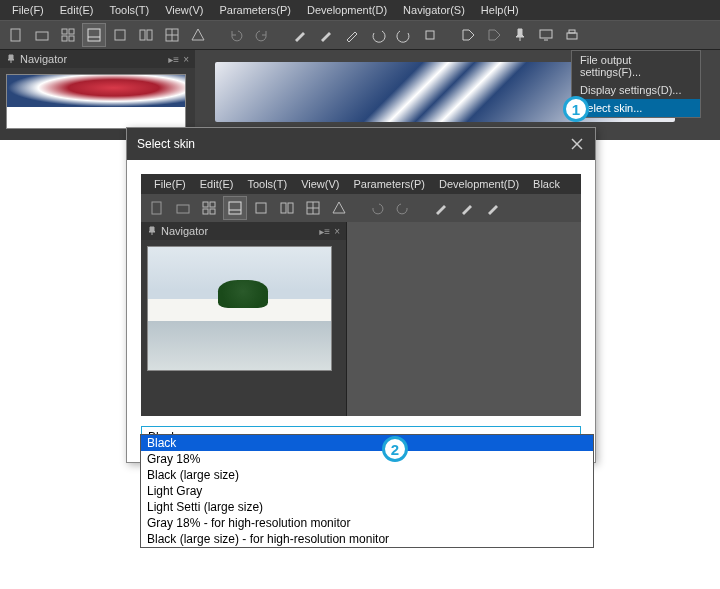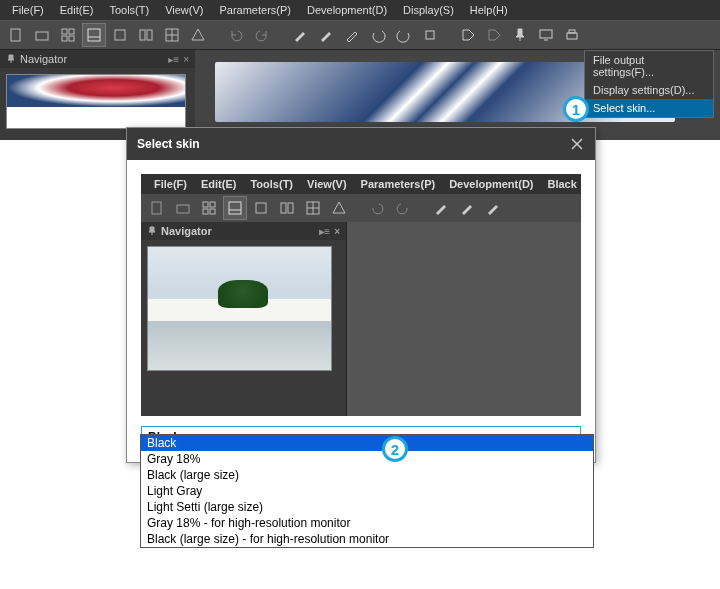--- a/index.html
+++ b/index.html
@@ -19,31 +19,31 @@
 .nav-header { background: #323232; color: #ccc; font-size: 11px; padding: 3px 6px; display:flex; align-items:center; justify-content:space-between;}
 .nav-pin { width:10px; height:10px; fill:#aaa; margin-right:4px;}
 .nav-header-right { display:flex; gap:4px; font-size:10px; color:#999;}
 .nav-thumb-wrap { padding:6px; }
 .nav-thumb { width: 180px; height: 55px; border:1px solid #888; background:#fff; position:relative; overflow:hidden;}
 .nav-thumb .t-blue { position:absolute; top:0; left:0; right:0; height:60%; background: radial-gradient(ellipse at 60% 40%, #d83a4a 0%, #a82030 30%, #fff 50%, #2a477a 70%);}
 .content { flex:1; background:#444; padding:12px 20px; overflow:hidden;}
 .content-img { width:460px; height:60px; background: linear-gradient(135deg, #e8eaf0 0%, #2a477a 40%, #fff 45%, #2a477a 50%,#fff 55%, #2a477a 60%, #e8eaf0 90%); border-radius:2px;}
 
 
-.settings-menu { position:absolute; top:50px; right:6px; width:130px; background:#3a3a3a; border:1px solid #666; z-index:5;}
+.settings-menu { position:absolute; top:50px; right:19px; width:130px; background:#3a3a3a; border:1px solid #666; z-index:5;}
 .settings-menu .smi { color:#ddd; font-size:11px; padding:3px 8px; }
 .settings-menu .smi.hl { background:#0369a1; color:#fff; }
 
 
 .callout { position:absolute; width:26px; height:26px; border:3px solid #1fa5d8; border-radius:50%; background:#fff; display:flex; align-items:center; justify-content:center; font-weight:bold; color:#1fa5d8; font-size:15px; z-index:50;}
 .callout.c1 { top:96px; left:563px; }
 .callout.c2 { top:436px; left:382px; }
 
 
-.dialog { position:absolute; top:127px; left:126px; width:470px; background:#fff; border:1px solid #888; box-shadow: 2px 2px 8px rgba(0,0,0,0.3); z-index:10;font-weight:bold;}
+.dialog { position:absolute; top:127px; left:126px; width:470px; background:#fff; border:1px solid #888; box-shadow: 2px 2px 8px rgba(0,0,0,0.3); z-index:10;}
 .dlg-title { background:#3a3a3a; color:#fff; font-size:12px; padding:8px 10px; display:flex; justify-content:space-between; align-items:center;}
 .dlg-close { width:16px; height:16px; cursor:pointer; color:#ccc; display:flex; align-items:center; justify-content:center;}
 .dlg-body { padding:14px; }
 
 
 .preview { width:440px; height:242px; position:relative; overflow:hidden; margin-bottom:10px;}
 .pv-menubar { background:#323232; color:#ddd; font-size:11px; display:flex; padding:2px 6px; height:20px; align-items:center;}
 .pv-menubar .mi{ padding:1px 7px;}
 .pv-toolbar { background:#4a4a4a; height:28px; display:flex; align-items:center; padding:0 4px; gap:2px;}
 .pv-main { display:flex; height:194px;}
@@ -71,21 +71,21 @@
 <body>
 
 <div class="app">
   <div class="menubar">
     <div class="mi">File(F)</div>
     <div class="mi">Edit(E)</div>
     <div class="mi">Tools(T)</div>
     <div class="mi">View(V)</div>
     <div class="mi">Parameters(P)</div>
     <div class="mi">Development(D)</div>
-    <div class="mi">Display(S)</div>
+    <div class="mi">Navigator(S)</div>
     <div class="mi">Help(H)</div>
   </div>
   <div class="toolbar">
     <div class="tb-btn">
         <svg viewBox="0 0 16 16">
           <rect x="3" y="2" width="9" height="12" fill="none" stroke="#bbb"></rect>
         </svg>
       </div>
     <div class="tb-btn">
         <svg viewBox="0 0 16 16">

